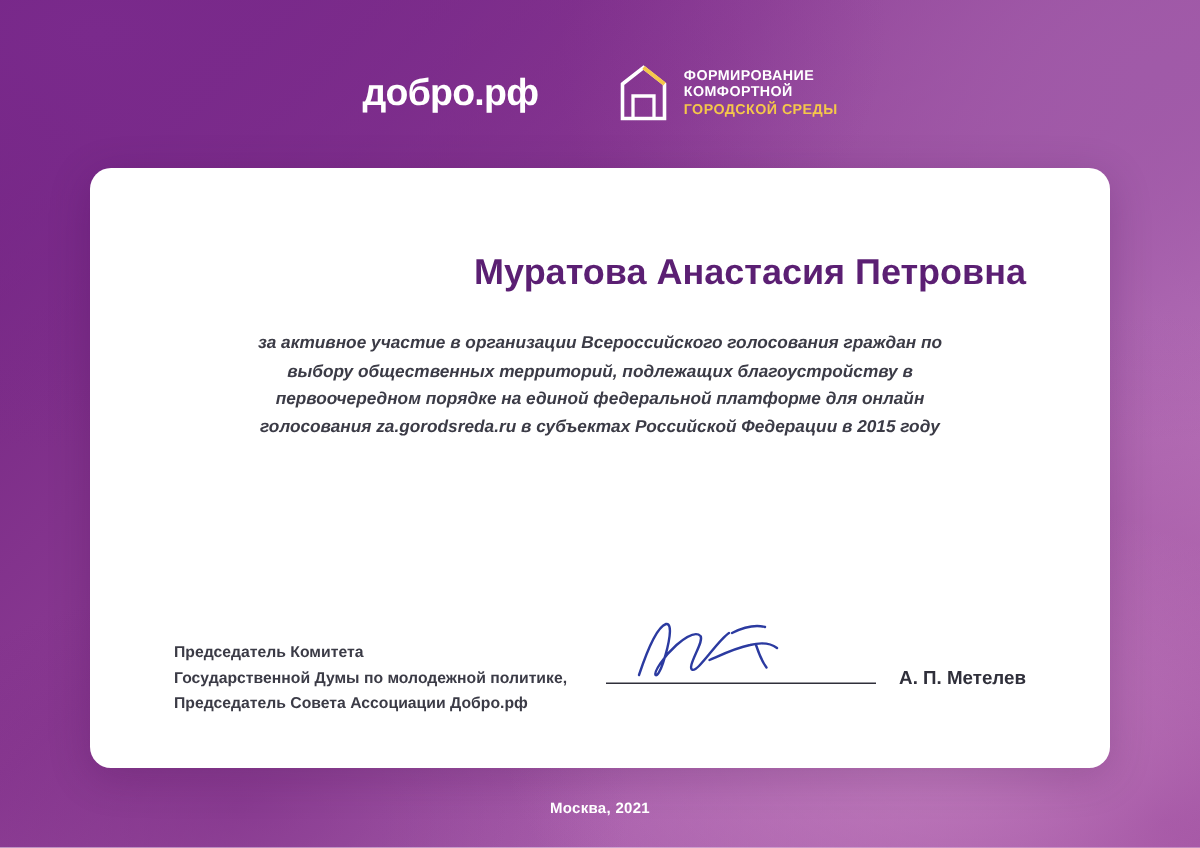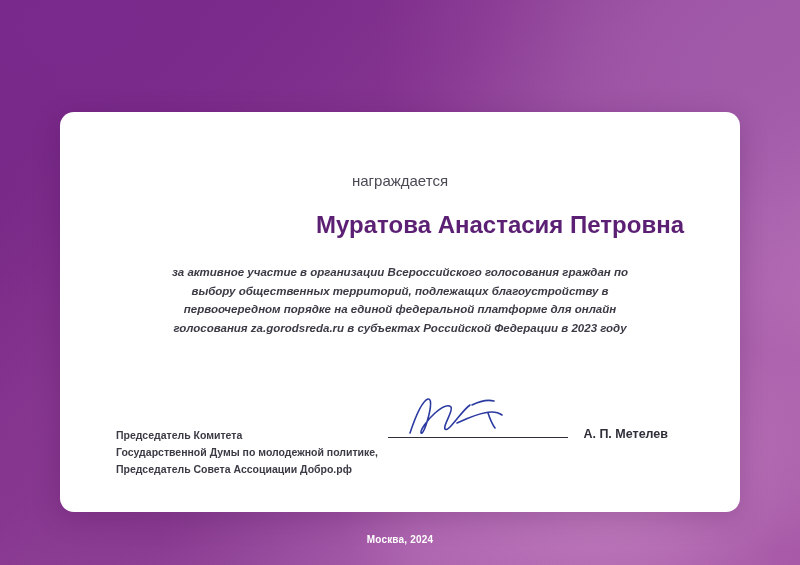--- a/index.html
+++ b/index.html
@@ -117,24 +117,24 @@
     font-style: italic;
     font-weight: bold;
     color: #3b3b46;
     line-height: 1.62;
   }
 
   
   .sign-block {
     position: absolute;
     left: 56px;
-    right: 72px;
+    right: 56px;
     bottom: 34px;
     display: flex;
-    align-items: flex-start;
+    align-items: center;
     justify-content: space-between;
     text-align: left;
   }
   .sign-title {
     font-size: 10.5px;
     font-weight: bold;
     color: #3b3b46;
     line-height: 1.62;
     white-space: pre-line;
   }
@@ -175,25 +175,42 @@
     color: #ffffff;
     letter-spacing: 0.2px;
     z-index: 3;
   }
 </style>
 </head>
 <body>
 
 <div id="certificate">
 
+  <div class="logo-row">
+    <div class="logo-dobro">добро.рф</div>
+
+    <div class="logo-fkgs">
+      <span class="fkgs-mark">
+        <svg width="36" height="40" viewBox="0 0 36 40" xmlns="http://www.w3.org/2000/svg">
+          <path d="M4 14 L18 3 L32 14 L32 37 L4 37 Z" fill="none" stroke="#ffffff" stroke-width="2.4"></path>
+          <path d="M11 37 L11 22 L25 22 L25 37" fill="none" stroke="#ffffff" stroke-width="2.2"></path>
+          <path d="M18 3 L32 14" fill="none" stroke="#f5c74a" stroke-width="2.6"></path>
+        </svg>
+      </span>
+      <span class="fkgs-text">
+        <span>ФОРМИРОВАНИЕ</span>
+        <span>КОМФОРТНОЙ</span>
+        <span class="accent">ГОРОДСКОЙ СРЕДЫ</span>
+      </span>
+    </div>
+  </div>
 
   <div class="card">
-    <div class="subtitle">награждается</div>
     <div class="recipient">Муратова Анастасия Петровна</div>
-    <div class="body-text">за активное участие в организации Всероссийского голосования граждан по выбору общественных территорий, подлежащих благоустройству в первоочередном порядке на единой федеральной платформе для онлайн голосования za.gorodsreda.ru в субъектах Российской Федерации в 2023 году</div>
+    <div class="body-text">за активное участие в организации Всероссийского голосования граждан по выбору общественных территорий, подлежащих благоустройству в первоочередном порядке на единой федеральной платформе для онлайн голосования za.gorodsreda.ru в субъектах Российской Федерации в 2015 году</div>
 
     <div class="sign-block">
       <div class="sign-title">Председатель Комитета
 Государственной Думы по молодежной политике,
 Председатель Совета Ассоциации Добро.рф</div>
       <div class="sign-right">
         <div class="sign-line">
           <span class="signature-svg">
             <svg width="110" height="46" viewBox="0 0 110 46" xmlns="http://www.w3.org/2000/svg">
               <g fill="none" stroke="#2b3aa0" stroke-width="1.6" stroke-linecap="round">
@@ -203,14 +220,14 @@
                 <path d="M86 20 C88 26, 90 31, 93 35"></path>
               </g>
             </svg>
           </span>
         </div>
         <div class="sign-name">А. П. Метелев</div>
       </div>
     </div>
   </div>
 
-  <div class="footer">Москва, 2024</div>
+  <div class="footer">Москва, 2021</div>
 </div>
 
 </body></html>

